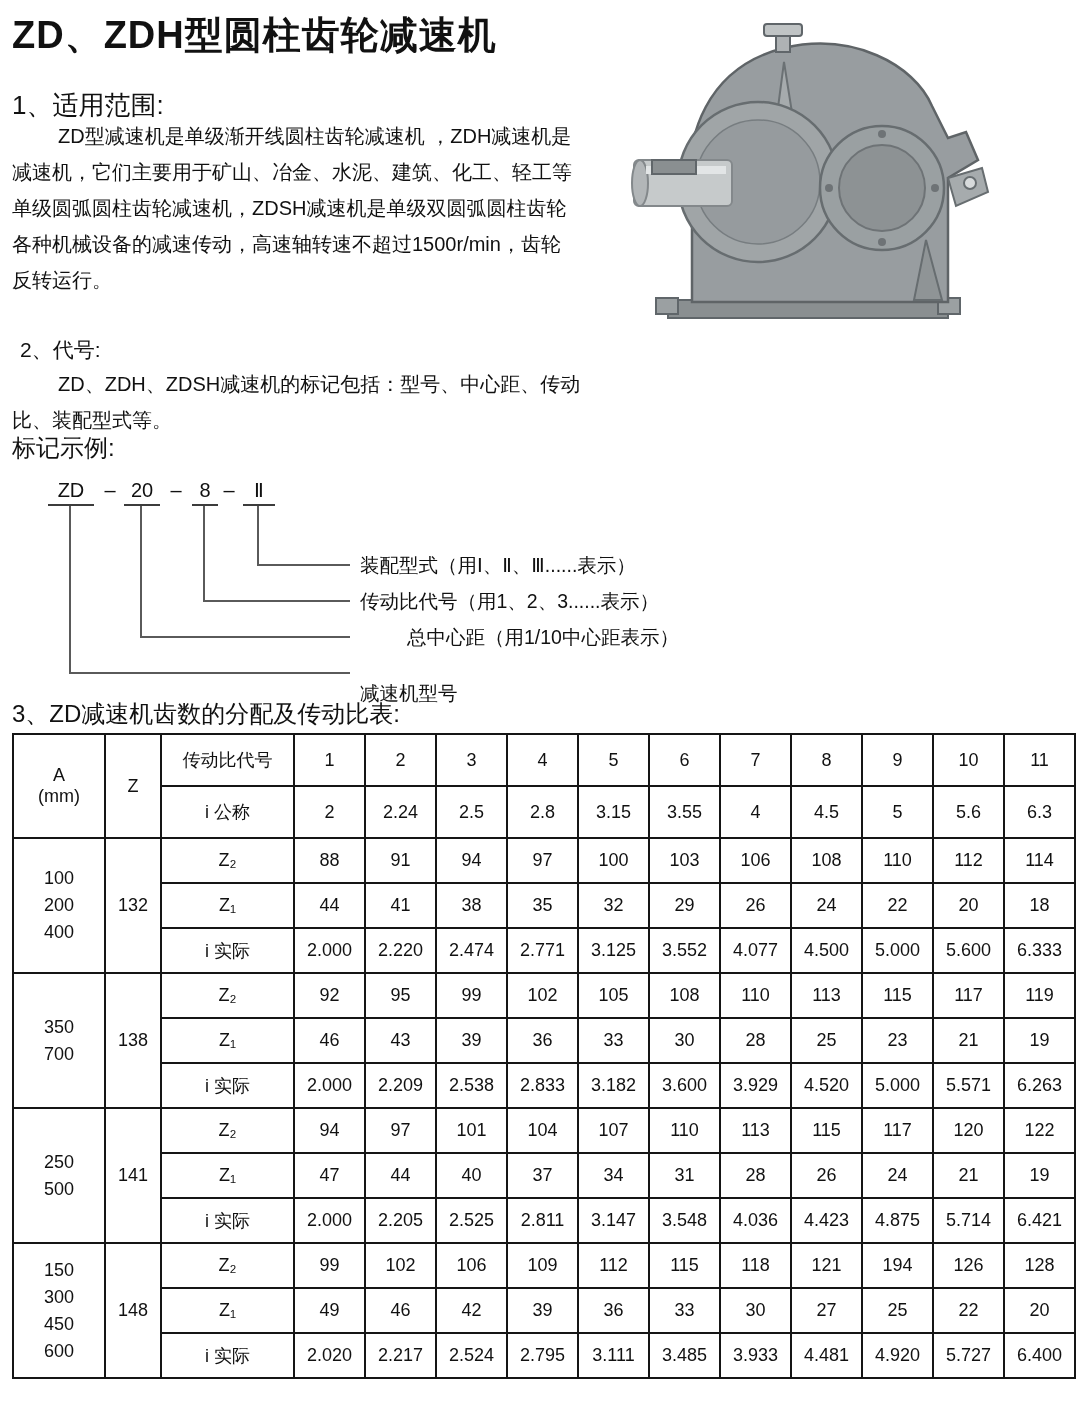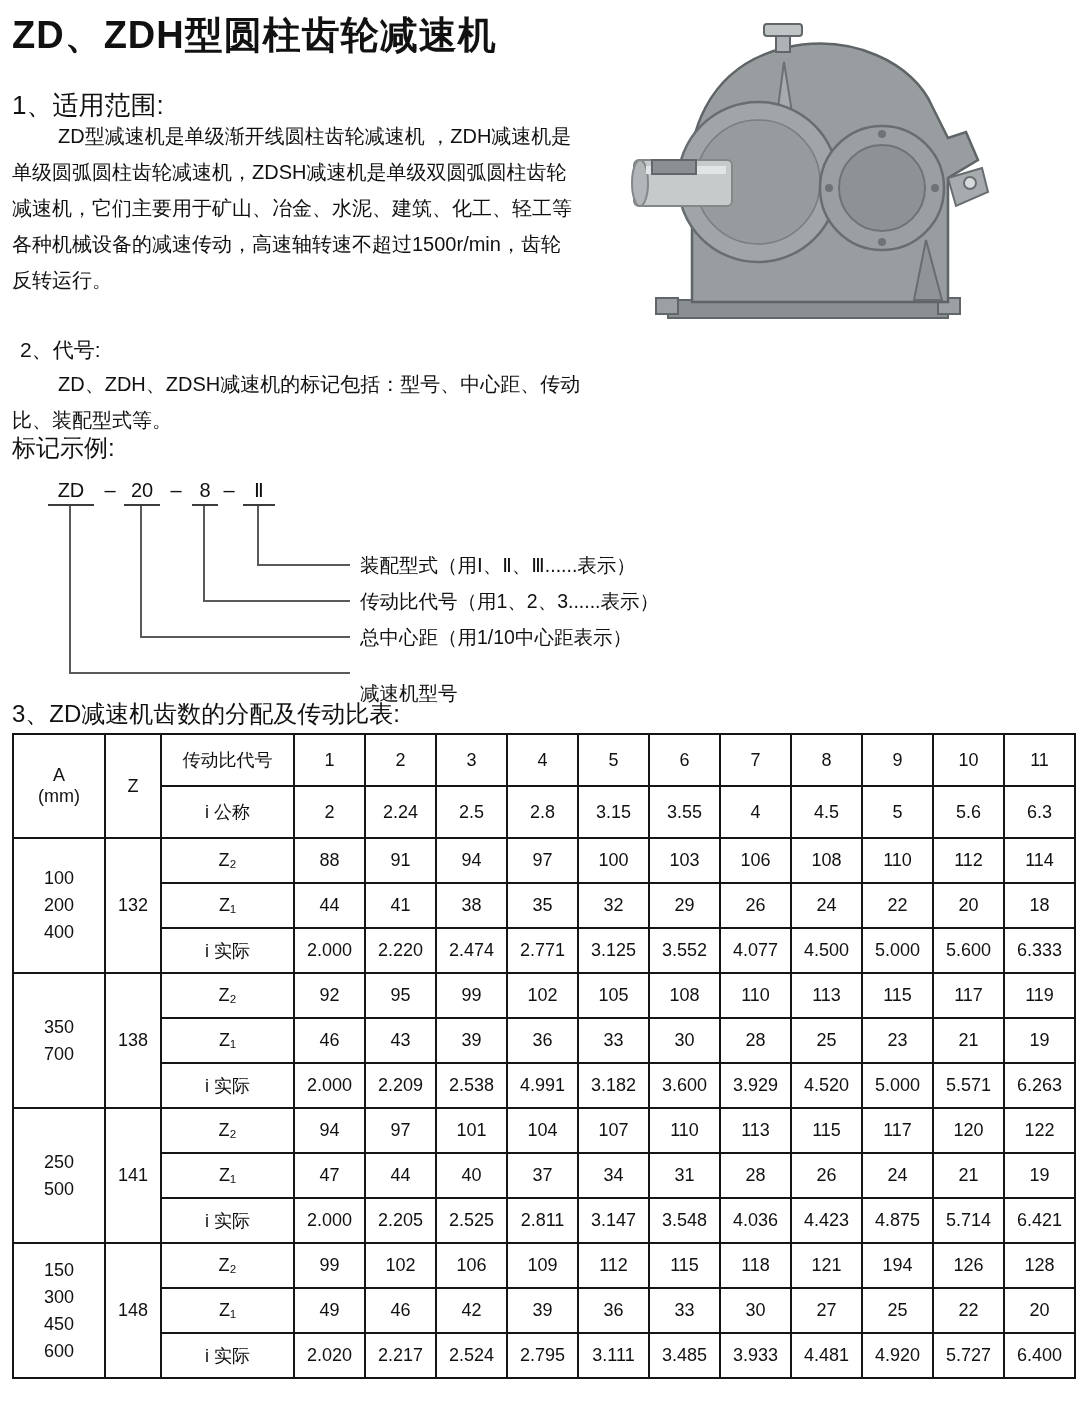--- a/index.html
+++ b/index.html
@@ -75,22 +75,22 @@
 
     <polygon points="322,168 356,158 362,182 330,196" fill="#a6abad" stroke="#676d70" stroke-width="2"></polygon>
     <circle cx="344" cy="173" r="6" fill="#d7dadb" stroke="#676d70" stroke-width="2"></circle>
 
     <polygon points="300,230 288,290 316,290" fill="#8f9496" stroke="#676d70" stroke-width="2"></polygon>
   </svg>
 
   <div class="h2" id="s1-head">1、适用范围:</div>
   <div class="para" id="s1-lines">
       <div class="line indent">ZD型减速机是单级渐开线圆柱齿轮减速机 ，ZDH减速机是</div>
+      <div class="line">减速机，它们主要用于矿山、冶金、水泥、建筑、化工、轻工等</div>
       <div class="line">单级圆弧圆柱齿轮减速机，ZDSH减速机是单级双圆弧圆柱齿轮</div>
-      <div class="line">减速机，它们主要用于矿山、冶金、水泥、建筑、化工、轻工等</div>
       <div class="line">各种机械设备的减速传动，高速轴转速不超过1500r/min，齿轮</div>
       <div class="line">反转运行。</div>
     </div>
 
   <div class="h2" id="s2-head">2、代号:</div>
   <div class="para" id="s2-lines">
       <div class="line indent">ZD、ZDH、ZDSH减速机的标记包括：型号、中心距、传动</div>
       <div class="line">比、装配型式等。</div>
     </div>
 
@@ -110,21 +110,21 @@
     <div class="vline" style="left:128px;height:132px;"></div>
     <div class="vline" style="left:57px;height:168px;"></div>
 
     <div class="hline" style="left:245px;top:86px;width:93px;"></div>
     <div class="hline" style="left:191px;top:122px;width:147px;"></div>
     <div class="hline" style="left:128px;top:158px;width:210px;"></div>
     <div class="hline" style="left:57px;top:194px;width:281px;"></div>
 
     <div class="dlabel" style="top:73px;">装配型式（用Ⅰ、Ⅱ、Ⅲ......表示）</div>
     <div class="dlabel" style="top:109px;">传动比代号（用1、2、3......表示）</div>
-    <div class="dlabel" style="top:145px;">总中心距（用1/10中心距表示）</div>
+    <div class="dlabel" style="top:145px;margin-left:47px;">总中心距（用1/10中心距表示）</div>
     <div class="dlabel" style="top:181px;margin-top:20px;">减速机型号</div>
   </div>
 
   <div class="h2" id="s3-head">3、ZD减速机齿数的分配及传动比表:</div>
 
   <table class="gtable">
     <colgroup>
       <col style="width:92px;">
         <col style="width:56px;">
         <col style="width:133px;">
@@ -255,21 +255,21 @@
           <td>25</td>
           <td>23</td>
           <td>21</td>
           <td>19</td>
         </tr>
         <tr>
           <td class="rowlab">i 实际</td>
           <td>2.000</td>
           <td>2.209</td>
           <td>2.538</td>
-          <td>4.991</td>
+          <td>2.833</td>
           <td>3.182</td>
           <td>3.600</td>
           <td>3.929</td>
           <td>4.520</td>
           <td>5.000</td>
           <td>5.571</td>
           <td>6.263</td>
         </tr>
         <tr>
           <td class="a-cell" rowspan="3">

